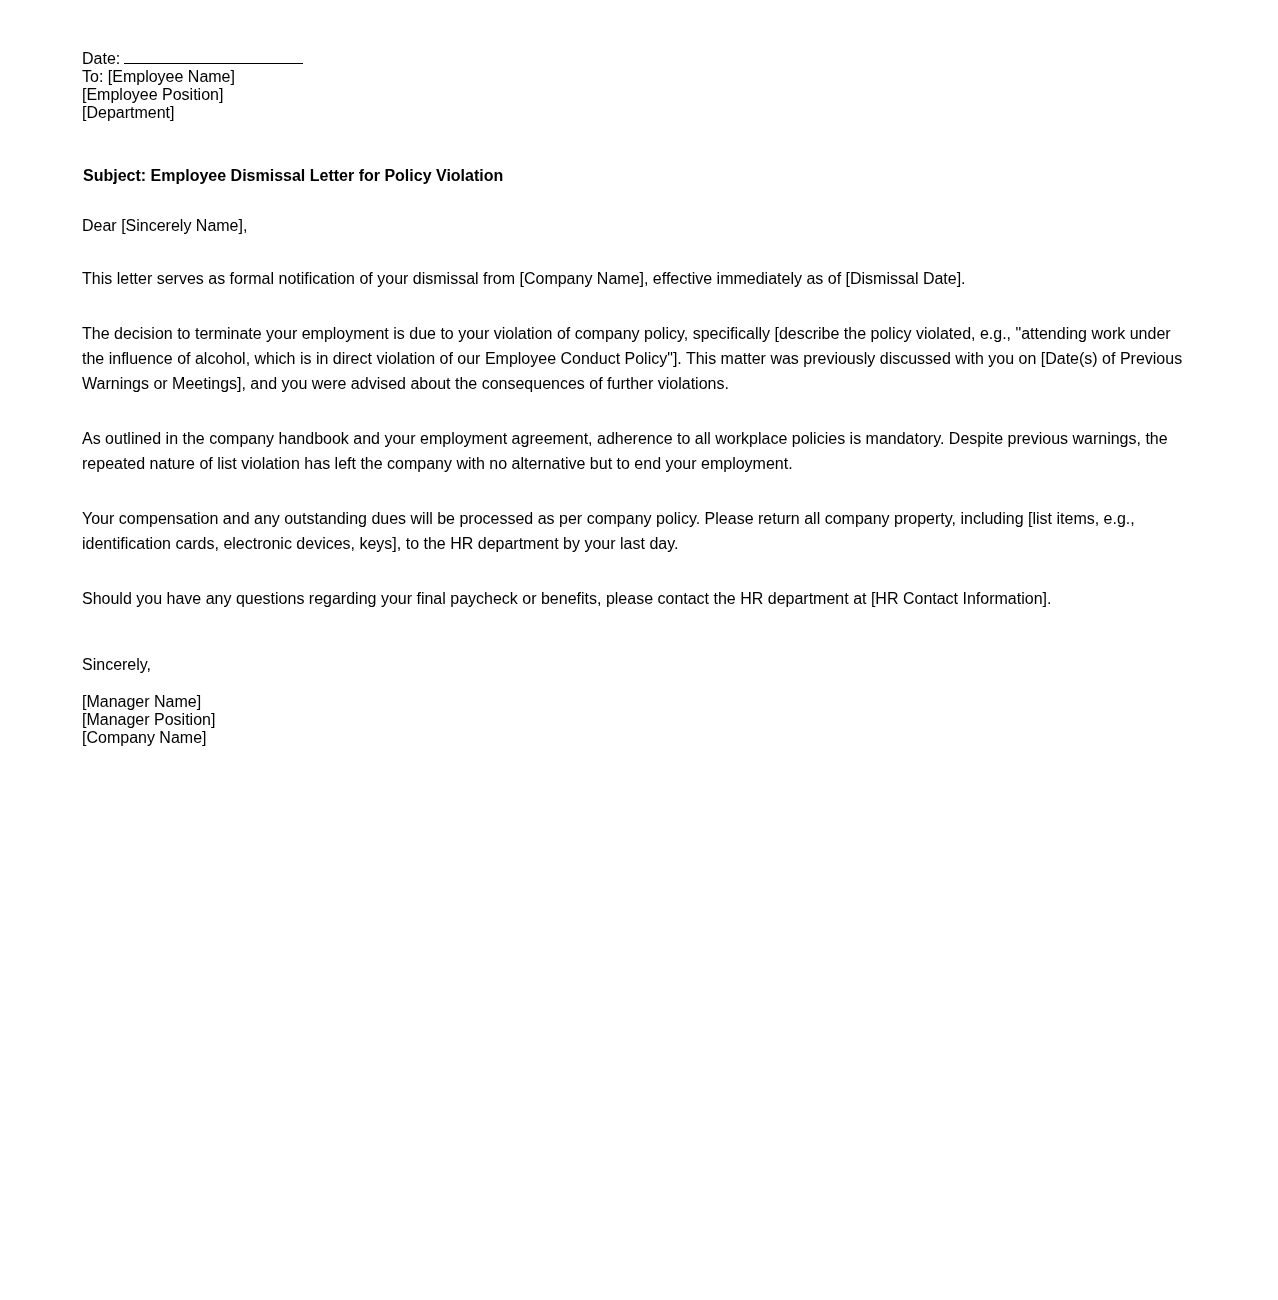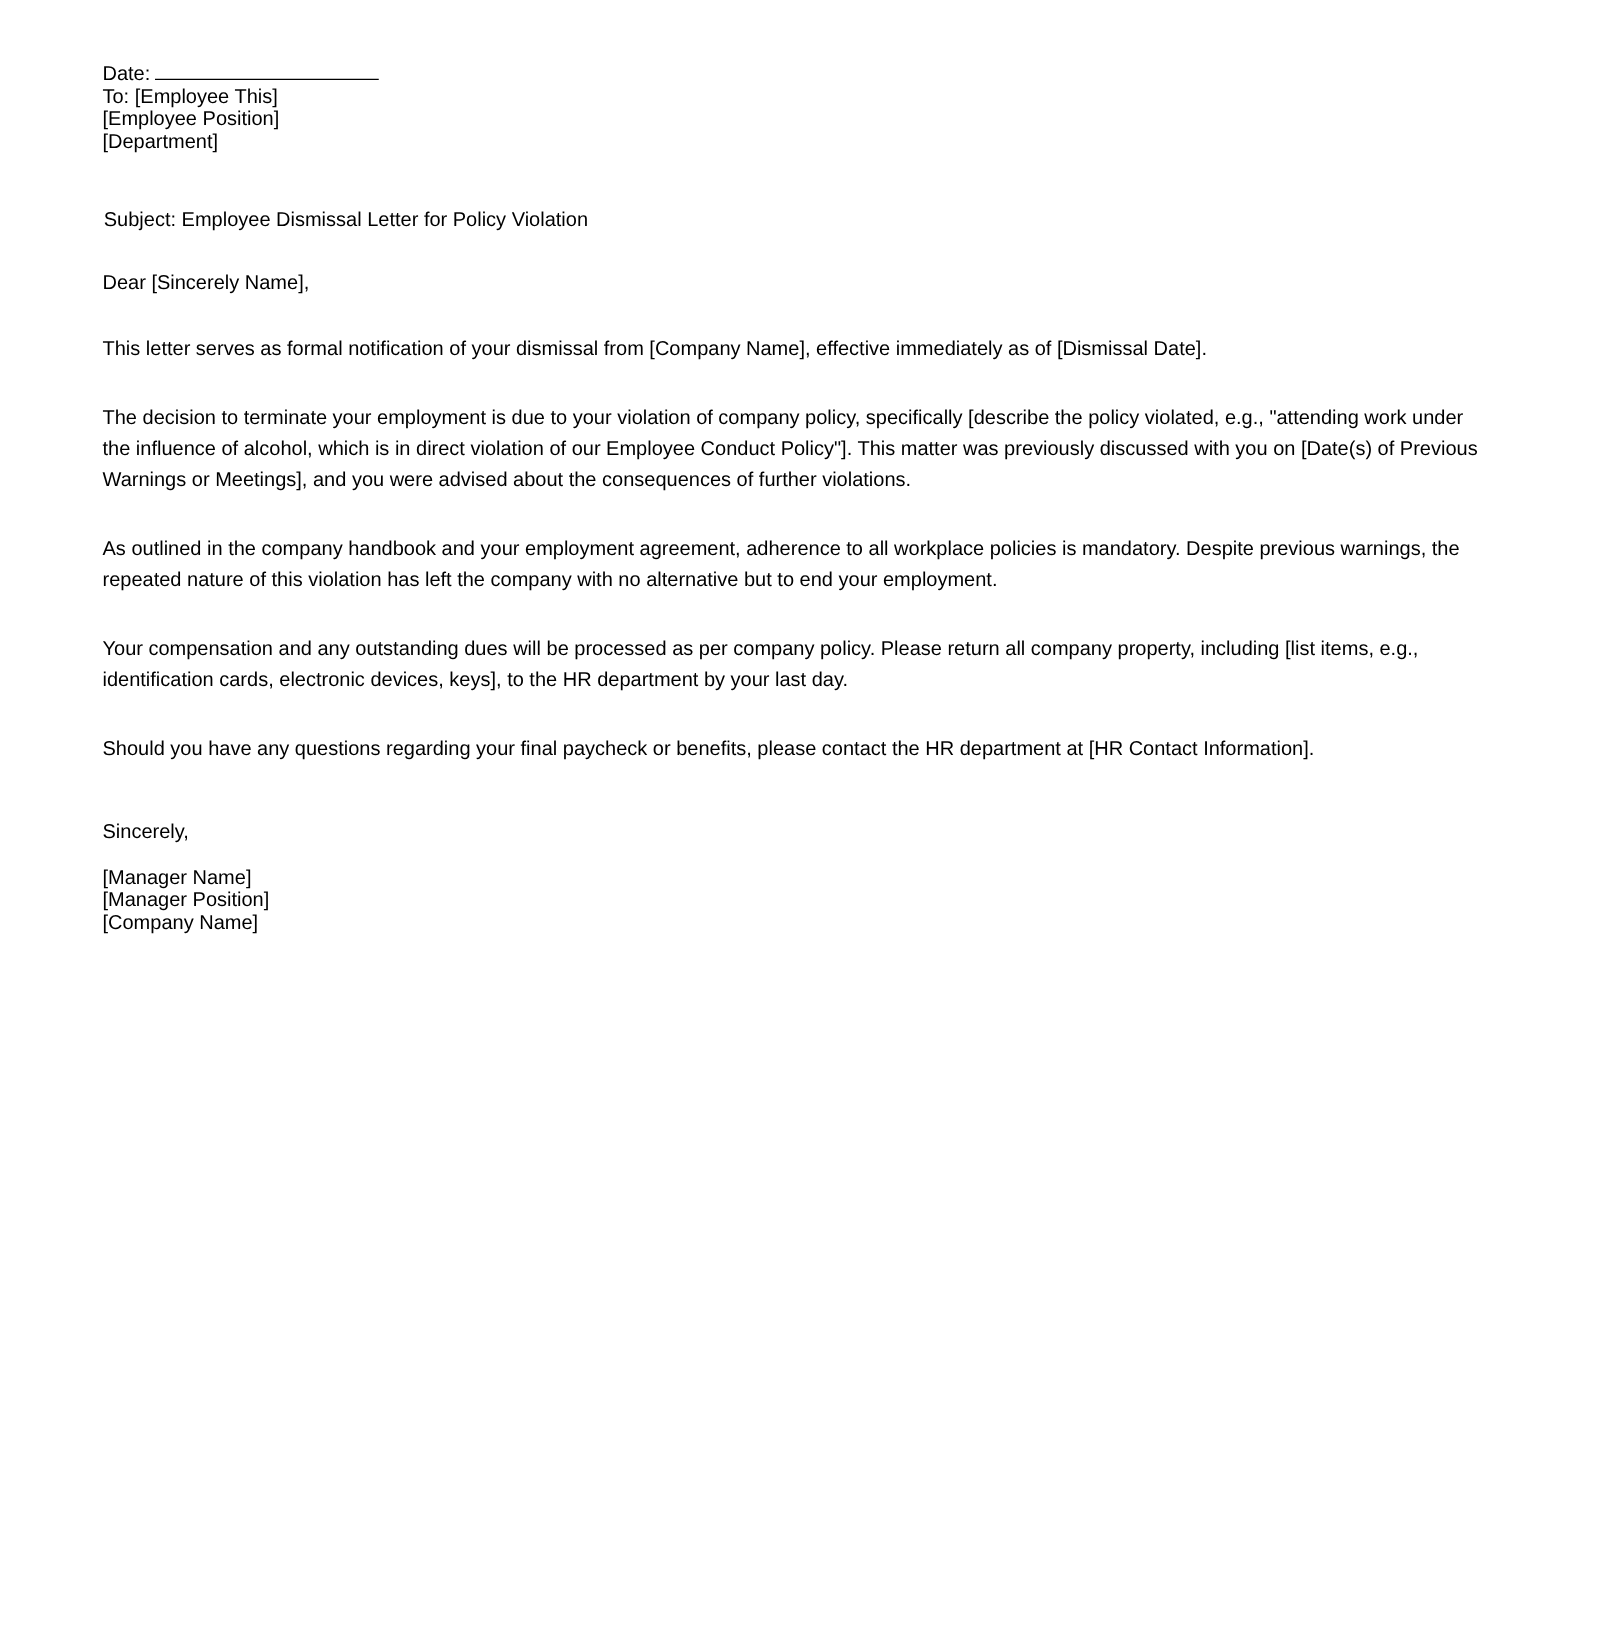--- a/index.html
+++ b/index.html
@@ -31,21 +31,21 @@
     .date-blank {
       display: inline-block;
       width: 179px;
       border-bottom: 1px solid #000;
       height: 14px;
       vertical-align: baseline;
       margin-left: 4px;
     }
     .subject {
       margin-top: 44px;
-      font-weight: normal;
+      font-weight: bold;
       line-height: 20px;
       padding-left: 1px;
     }
     .salutation {
       margin-top: 30px;
       line-height: 20px;
     }
     .para {
       margin-top: 30px;
       line-height: 25px;
@@ -64,32 +64,32 @@
       display: block;
       white-space: nowrap;
     }
   </style>
 </head>
 <body>
 
 <div class="page">
   <div class="header-block">
     <span class="header-line"><span>Date:</span><span class="date-blank"></span></span>
-    <span class="header-line">To: [Employee This]</span>
+    <span class="header-line">To: [Employee Name]</span>
     <span class="header-line">[Employee Position]</span>
     <span class="header-line">[Department]</span>
   </div>
 
   <div class="subject">Subject: Employee Dismissal Letter for Policy Violation</div>
 
   <div class="salutation">Dear [Sincerely Name],</div>
 
   <div class="para first">This letter serves as formal notification of your dismissal from [Company Name], effective immediately as of [Dismissal Date].</div>
   <div class="para">The decision to terminate your employment is due to your violation of company policy, specifically [describe the policy violated, e.g., "attending work under the influence of alcohol, which is in direct violation of our Employee Conduct Policy"]. This matter was previously discussed with you on [Date(s) of Previous Warnings or Meetings], and you were advised about the consequences of further violations.</div>
-  <div class="para">As outlined in the company handbook and your employment agreement, adherence to all workplace policies is mandatory. Despite previous warnings, the repeated nature of this violation has left the company with no alternative but to end your employment.</div>
+  <div class="para">As outlined in the company handbook and your employment agreement, adherence to all workplace policies is mandatory. Despite previous warnings, the repeated nature of list violation has left the company with no alternative but to end your employment.</div>
   <div class="para">Your compensation and any outstanding dues will be processed as per company policy. Please return all company property, including [list items, e.g., identification cards, electronic devices, keys], to the HR department by your last day.</div>
   <div class="para">Should you have any questions regarding your final paycheck or benefits, please contact the HR department at [HR Contact Information].</div>
 
   <div class="closing">Sincerely,</div>
 
   <div class="signature">
     <span>[Manager Name]</span>
     <span>[Manager Position]</span>
     <span>[Company Name]</span>
   </div>

